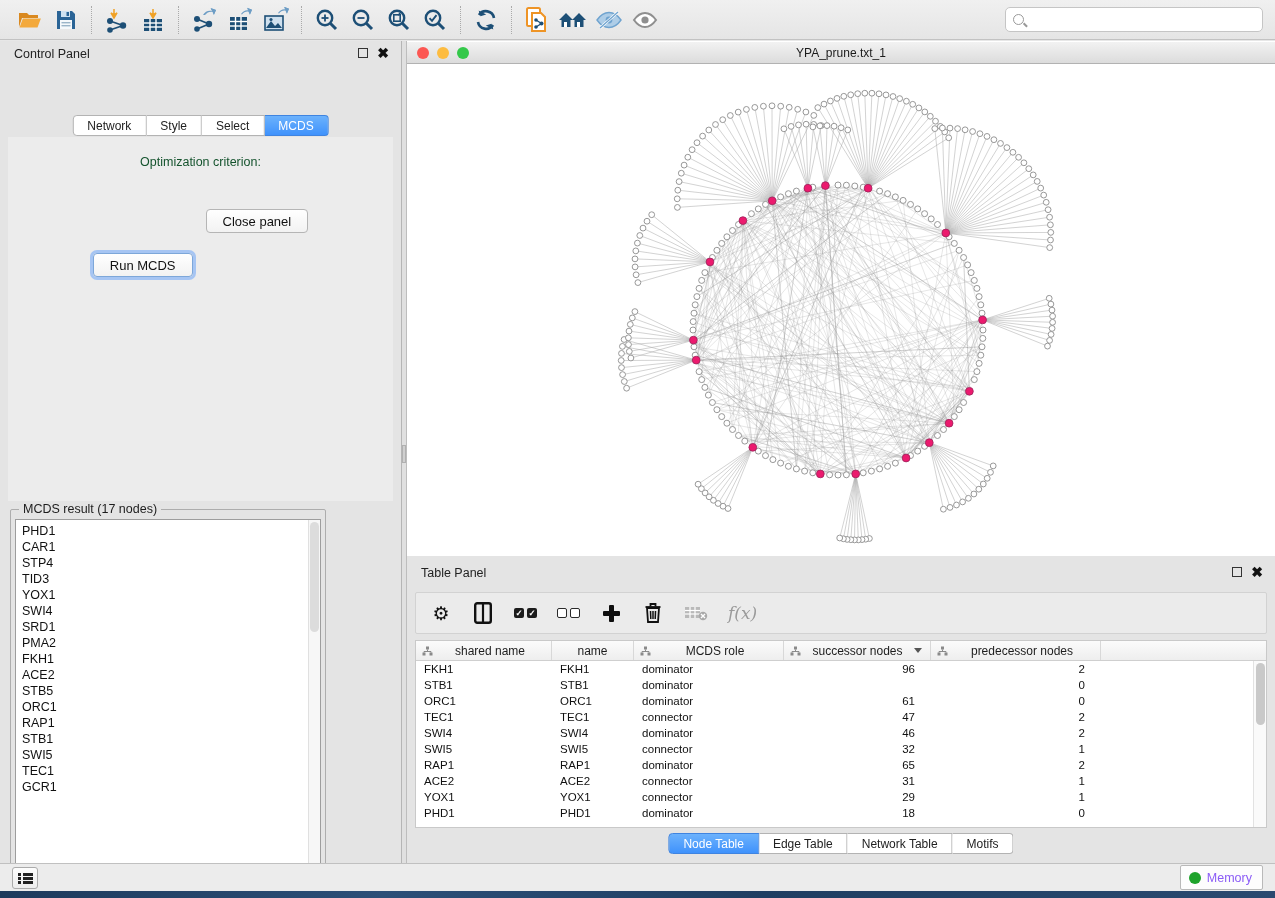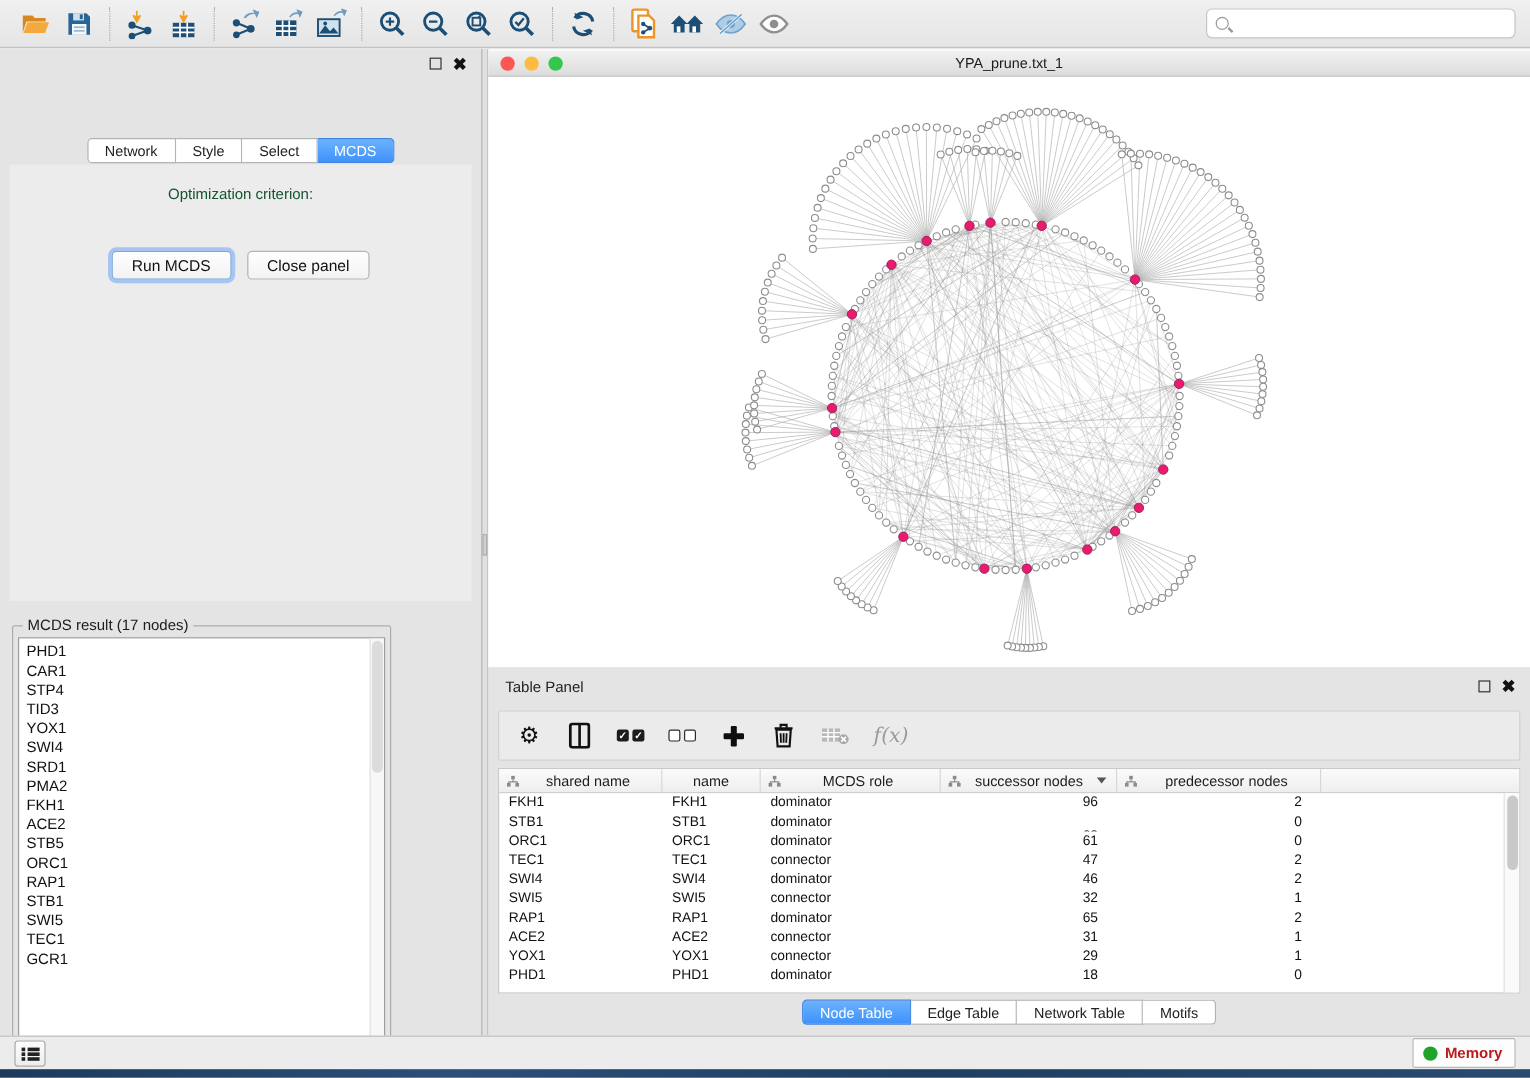--- a/index.html
+++ b/index.html
@@ -40,23 +40,23 @@
   .dropdown { position:absolute; left:36px; top:38px; width:313px; height:24px; background:#fff;
     border:1px solid #b9b9b9; border-radius:4px; display:flex; align-items:center; overflow:hidden; }
   .dropdown-text { flex:1; font-size:12.5px; color:#111; padding-left:10px; white-space:nowrap; }
   .dropdown-stepper { width:20px; height:24px; background:linear-gradient(#6db3fd,#3a8ef9);
     border-left:1px solid #3a7fd9; display:flex; flex-direction:column; align-items:center; justify-content:center; gap:2px; }
   .arr-up { width:0; height:0; border-left:3.5px solid transparent; border-right:3.5px solid transparent; border-bottom:4.5px solid #fff; }
   .arr-dn { width:0; height:0; border-left:3.5px solid transparent; border-right:3.5px solid transparent; border-top:4.5px solid #fff; }
   .btn-row { position:absolute; top:72px; width:100%; display:flex; justify-content:center; gap:13px; }
   .push-btn { height:24px; padding:0 16px; font-size:13px; color:#111; background:linear-gradient(#ffffff,#f2f2f2);
     border:1px solid #b5b5b5; border-radius:4px; font-family:"Liberation Sans",sans-serif; }
-  .push-btn.focused { box-shadow:0 0 0 3px rgba(110,165,250,.55); border-color:#7da7d9; }
-
-  .result-group { position:absolute; left:10px; top:480px; width:316px; height:372px;
+  .push-btn.focused { box-shadow:0 0 0 3px rgba(110,165,250,.55); border-color:#7da7d9;margin-top:44px; }
+
+  .result-group { position:absolute; left:10px; top:468px; width:316px; height:372px;
     border:1px solid #adadad; border-radius:2px; }
   .result-legend { position:absolute; left:8px; top:-8px; background:#e4e4e4; padding:0 4px;
     font-size:12.5px; color:#1c1c1c; }
   .result-list { position:absolute; left:4px; top:9px; right:4px; bottom:4px; background:#fff;
     border:1px solid #9d9d9d; overflow:hidden; }
   .result-items { position:absolute; left:0; top:0; right:12px; bottom:0; padding:3px 6px; }
   .result-item { font-size:12.5px; line-height:16px; color:#111; }
   .list-scroll { position:absolute; right:0; top:0; width:12px; bottom:0; background:#f7f7f7; border-left:1px solid #e0e0e0; }
   .list-thumb { position:absolute; left:1px; top:2px; width:9px; height:110px; background:#dcdcdc; border-radius:5px; }
 
@@ -114,21 +114,21 @@
   .list-btn { position:absolute; left:12px; top:3px; width:26px; height:22px; background:linear-gradient(#fdfdfd,#ededed);
     border:1px solid #ababab; border-radius:3px; }
   .list-ic { position:absolute; left:5px; top:5px; width:15px; height:11px; }
   .list-ic .dotcol { position:absolute; left:0; top:0; width:2.5px; height:2.5px; background:#222;
     box-shadow:0 4px 0 #222, 0 8px 0 #222; }
   .list-ic .linecol { position:absolute; left:5px; top:0; width:10px; height:2.5px; background:#222;
     box-shadow:0 4px 0 #222, 0 8px 0 #222; }
   .memory-btn { position:absolute; right:12px; top:1px; height:25px; padding:0 10px 0 8px; background:#fdfdfd;
     border:1px solid #b9b9b9; border-radius:2px; display:flex; align-items:center; gap:6px; }
   .mem-dot { width:12px; height:12px; border-radius:50%; }
-  .mem-label { font-size:12.5px; color:#b91c1c;font-weight:bold; }
+  .mem-label { font-size:12.5px; color:#8b5cf6; }
   .desktop-strip { position:absolute; left:0; top:891px; width:1275px; height:7px;
     background:linear-gradient(90deg,#1d3a5c,#2c4f78 30%,#1f3e62 60%,#2a4a70); }
 
   svg { display:block; }
 </style>
 </head>
 <body>
 
 <div class="screen">
 
@@ -309,20 +309,21 @@
         </span>
     </div>
     <div class="search-box">
       <span class="mag"></span>
       <input class="search-input" value="" placeholder="" style="">
     </div>
   </div>
 
   <div class="control-panel">
     <div class="cp-header">
+      <div class="panel-title">Control Panel</div>
       <div class="win-btns">
         <span class="float-btn"></span>
         <span class="close-btn">✖</span>
       </div>
     </div>
     <div class="tabs-row" id="cp-tabs">
         <div class="tab">Network</div>
         <div class="tab">Style</div>
         <div class="tab">Select</div>
         <div class="tab active">MCDS</div>

